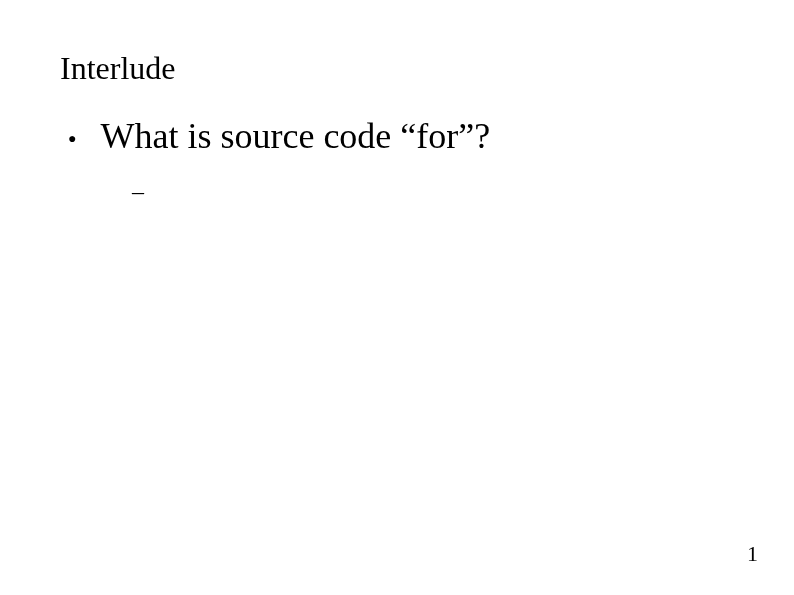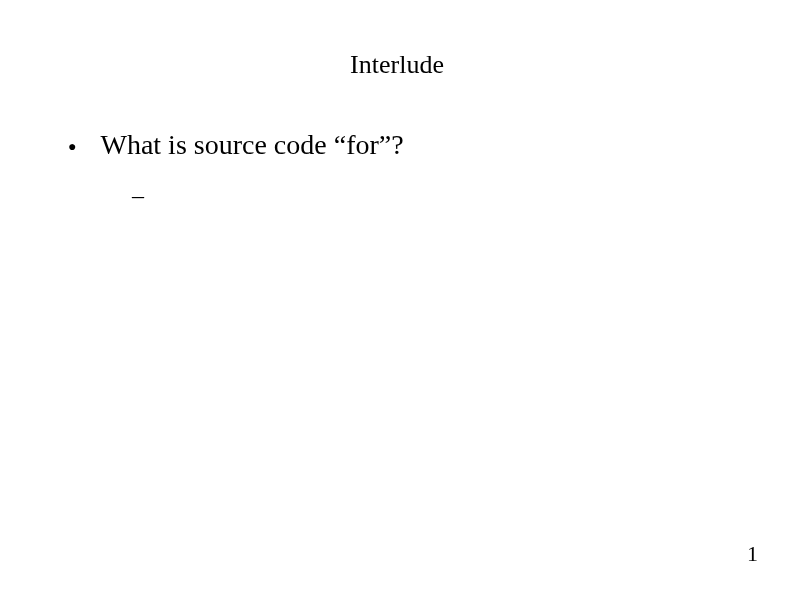--- a/index.html
+++ b/index.html
@@ -16,40 +16,40 @@
     position: relative;
     overflow: hidden;
   }
   .slide {
     width: 100%;
     height: 100%;
     padding: 50px 60px 40px 60px;
     position: relative;
   }
   .title {
-    font-size: 26px;
-    text-align: center;
+    font-size: 32px;
+    text-align: left;
     font-weight: normal;
-    margin-bottom: 48px;
+    margin-bottom: 28px;
   }
   .bullet-row {
     display: flex;
     align-items: center;
     margin-bottom: 20px;
     padding-left: 8px;
   }
   .bullet-dot {
     font-size: 14px;
     line-height: 1;
     margin-right: 24px;
     position: relative;
     top: 2px;
   }
   .bullet-text {
-    font-size: 28px;
+    font-size: 36px;
     line-height: 1.2;
   }
   .sub-row {
     display: flex;
     align-items: center;
     padding-left: 72px;
     margin-top: 4px;
   }
   .sub-dash {
     font-size: 24px;

